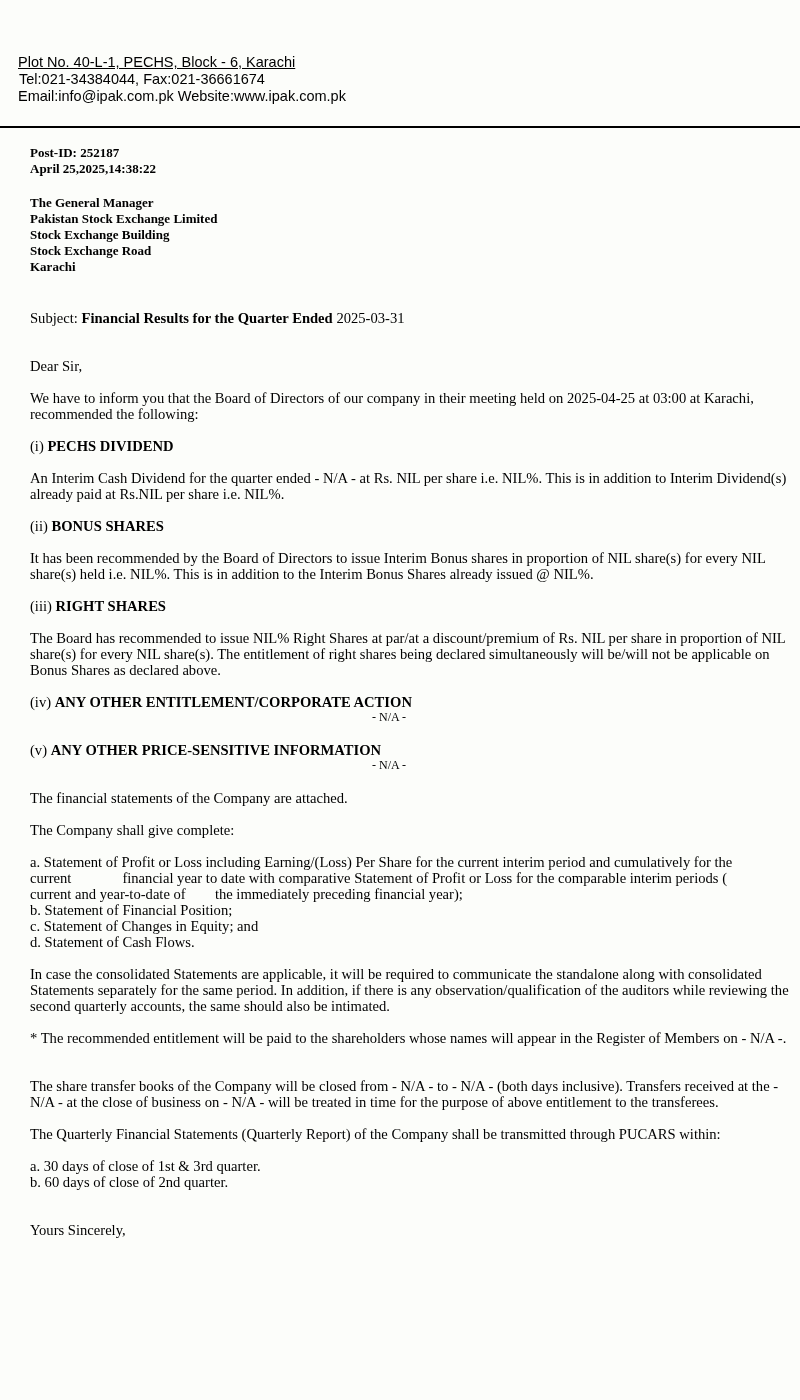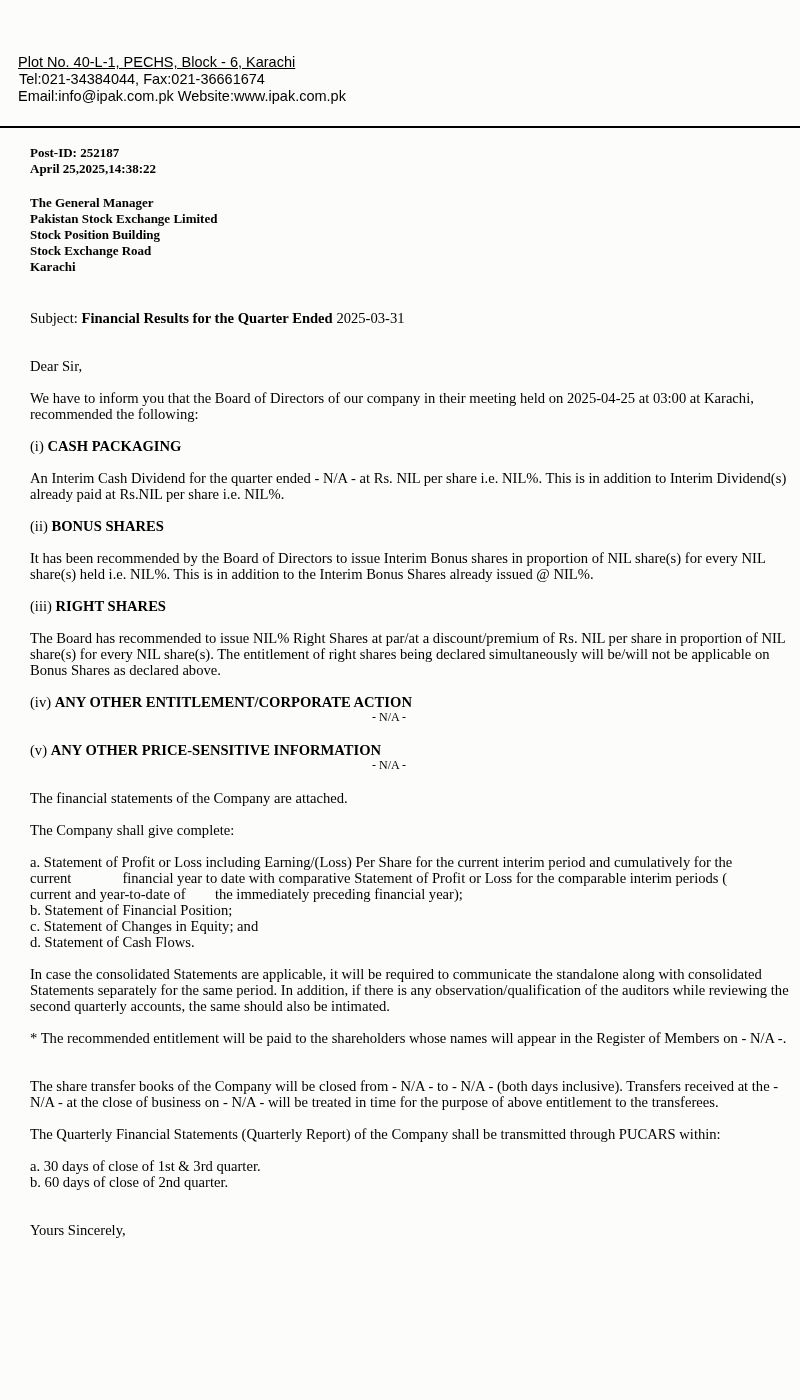--- a/index.html
+++ b/index.html
@@ -43,36 +43,36 @@
   <div class="hline hl3">Email:info@ipak.com.pk Website:www.ipak.com.pk</div>
   <div class="rule"></div>
 </div>
 
 <div class="body">
   <div class="abs small" style="top:9px">Post-ID: 252187</div>
   <div class="abs small" style="top:25px">April 25,2025,14:38:22</div>
 
   <div class="abs small b" style="top:59px">The General Manager</div>
   <div class="abs small" style="top:75px">Pakistan Stock Exchange Limited</div>
-  <div class="abs small" style="top:91px">Stock Position Building</div>
+  <div class="abs small" style="top:91px">Stock Exchange Building</div>
   <div class="abs small" style="top:107px">Stock Exchange Road</div>
   <div class="abs small" style="top:123px">Karachi</div>
 
   <div class="abs txt" style="top:174px">
     <span>Subject:</span>
     <span class="b">Financial Results for the Quarter Ended</span>
     <span>2025-03-31</span>
   </div>
 
   <div class="abs txt" style="top:222px">Dear Sir,</div>
   <div class="para" style="top:254px">We have to inform you that the Board of Directors of our company in their meeting held on 2025-04-25 at 03:00 at Karachi, recommended the following:</div>
 
   <div class="abs txt" style="top:302px">
     <span>(i)</span>
-    <span class="b">CASH PACKAGING</span>
+    <span class="b">PECHS DIVIDEND</span>
   </div>
   <div class="para" style="top:334px">An Interim Cash Dividend for the quarter ended - N/A - at Rs. NIL per share i.e. NIL%. This is in addition to Interim Dividend(s) already paid at Rs.NIL per share i.e. NIL%.</div>
 
   <div class="abs txt" style="top:382px">
     <span>(ii)</span>
     <span class="b">BONUS SHARES</span>
   </div>
   <div class="para" style="top:414px">It has been recommended by the Board of Directors to issue Interim Bonus shares in proportion of NIL share(s) for every NIL share(s) held i.e. NIL%. This is in addition to the Interim Bonus Shares already issued @ NIL%.</div>
 
   <div class="abs txt" style="top:462px">

